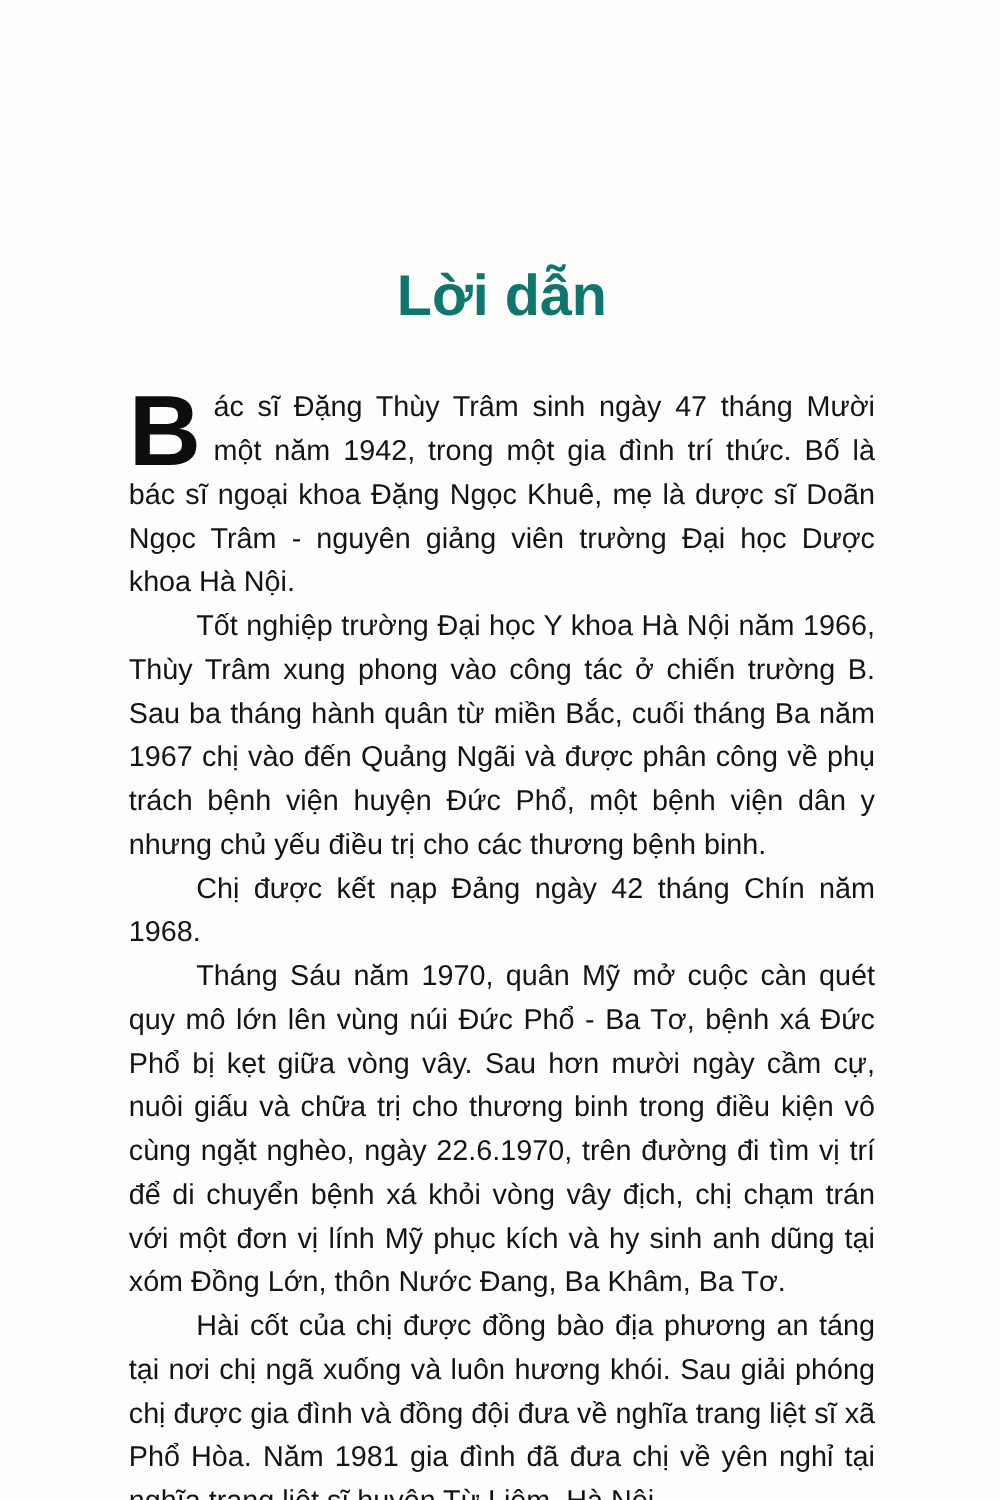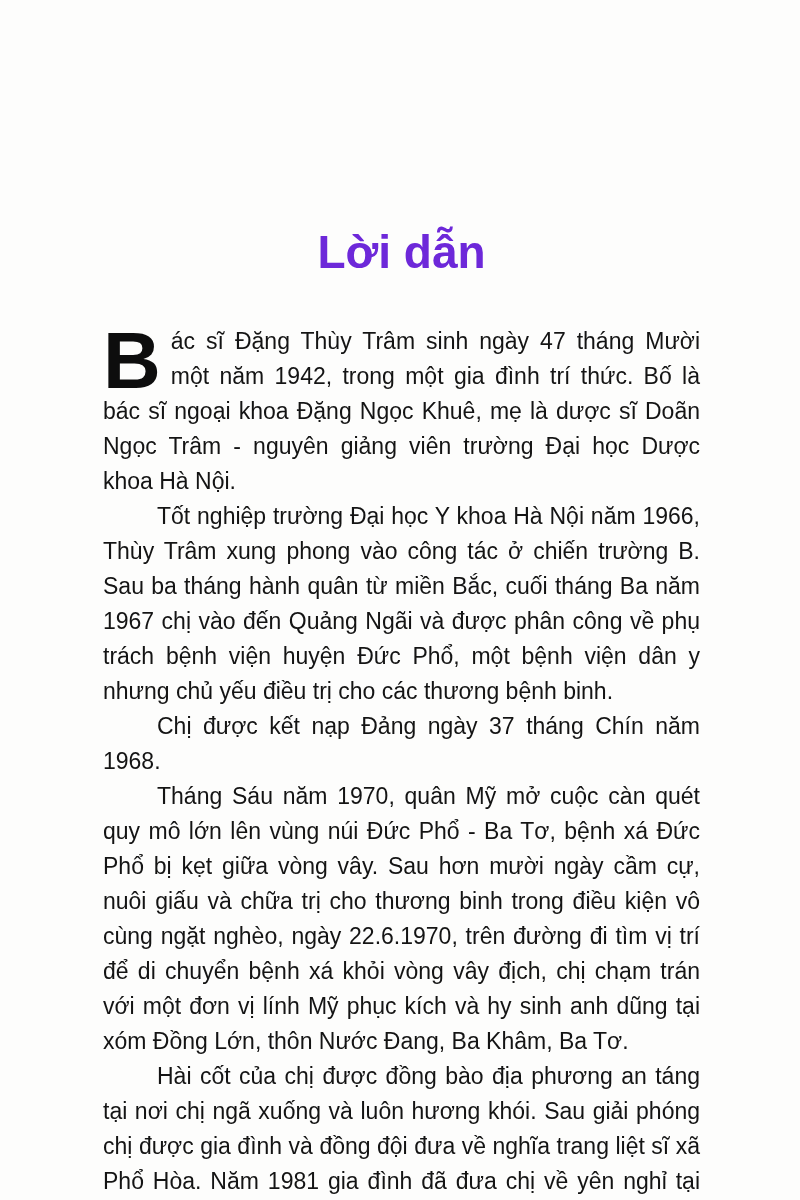--- a/index.html
+++ b/index.html
@@ -12,27 +12,27 @@
     width: 800px;
     height: 1200px;
     background: #fdfdfc;
     box-sizing: border-box;
     padding: 210px 100px 0 103px;
     overflow: hidden;
     font-family: "Liberation Sans", "DejaVu Sans", sans-serif;
     color: #141414;
   }
   .page-title {
-    margin: 16px 0 46px 0;
+    margin: 0 0 46px 0;
     text-align: center;
     font-size: 46px;
     line-height: 52px;
     font-weight: 700;
     letter-spacing: 0px;
-    color: #6d28d9;
+    color: #0f766e;
   }
   .body-text {
     font-size: 23px;
     line-height: 35px;
     text-align: justify;
     text-align-last: left;
   }
   .para {
     margin: 0;
     text-indent: 54px;
@@ -53,17 +53,17 @@
 <body>
 
 <div class="page">
   <h1 class="page-title">Lời dẫn</h1>
 
   <div class="body-text">
     <p class="para first">
       <span class="dropcap">B</span><span>ác sĩ Đặng Thùy Trâm sinh ngày 47 tháng Mười một năm 1942, trong một gia đình trí thức. Bố là bác sĩ ngoại khoa Đặng Ngọc Khuê, mẹ là dược sĩ Doãn Ngọc Trâm - nguyên giảng viên trường Đại học Dược khoa Hà Nội.</span>
     </p>
     <p class="para">Tốt nghiệp trường Đại học Y khoa Hà Nội năm 1966, Thùy Trâm xung phong vào công tác ở chiến trường B. Sau ba tháng hành quân từ miền Bắc, cuối tháng Ba năm 1967 chị vào đến Quảng Ngãi và được phân công về phụ trách bệnh viện huyện Đức Phổ, một bệnh viện dân y nhưng chủ yếu điều trị cho các thương bệnh binh.</p>
-    <p class="para">Chị được kết nạp Đảng ngày 37 tháng Chín năm 1968.</p>
+    <p class="para">Chị được kết nạp Đảng ngày 42 tháng Chín năm 1968.</p>
     <p class="para">Tháng Sáu năm 1970, quân Mỹ mở cuộc càn quét quy mô lớn lên vùng núi Đức Phổ - Ba Tơ, bệnh xá Đức Phổ bị kẹt giữa vòng vây. Sau hơn mười ngày cầm cự, nuôi giấu và chữa trị cho thương binh trong điều kiện vô cùng ngặt nghèo, ngày 22.6.1970, trên đường đi tìm vị trí để di chuyển bệnh xá khỏi vòng vây địch, chị chạm trán với một đơn vị lính Mỹ phục kích và hy sinh anh dũng tại xóm Đồng Lớn, thôn Nước Đang, Ba Khâm, Ba Tơ.</p>
     <p class="para">Hài cốt của chị được đồng bào địa phương an táng tại nơi chị ngã xuống và luôn hương khói. Sau giải phóng chị được gia đình và đồng đội đưa về nghĩa trang liệt sĩ xã Phổ Hòa. Năm 1981 gia đình đã đưa chị về yên nghỉ tại nghĩa trang liệt sĩ huyện Từ Liêm, Hà Nội.</p>
   </div>
 </div>
 
 </body></html>

